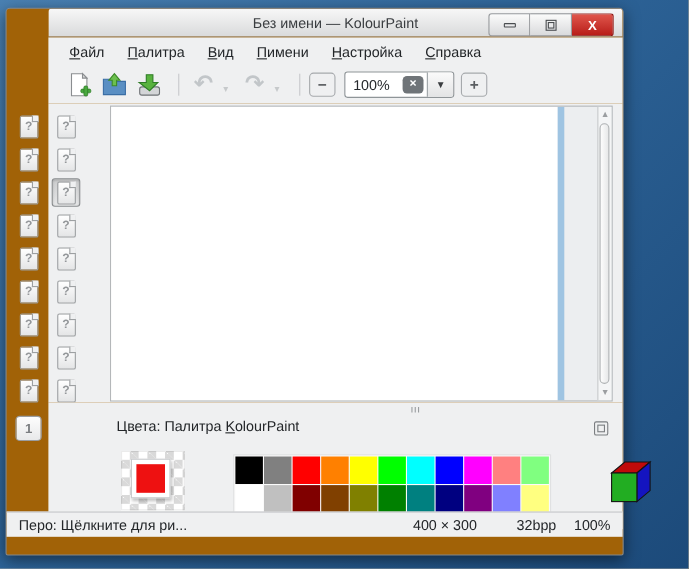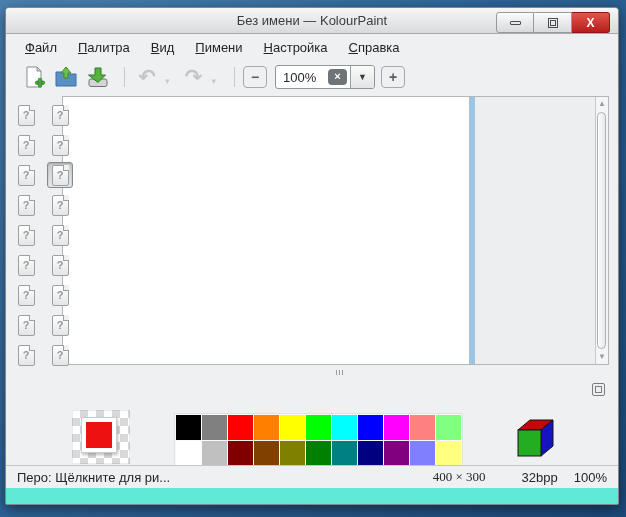--- a/index.html
+++ b/index.html
@@ -7,24 +7,25 @@
   body {
     font-family:"Liberation Sans","DejaVu Sans",sans-serif;
     font-size:13px; color:#232629;
     background:linear-gradient(135deg,#4a81b3 0%, #2d6397 45%, #1c4a7a 100%);
     position:relative;
   }
   .u { text-decoration:underline; }
 
   
   .window {
-    position:absolute; left:5px; top:7px; width:614px; height:498px;
-    background:#5eead4; border:1px solid #83878a;
+    position:absolute; left:5px; top:7px; width:562px; height:498px;
+    background:#a16207; border:1px solid #83878a;
     border-radius:4px 4px 2px 2px;
     box-shadow:0 4px 14px rgba(0,0,0,.5);
+    padding-left:38px;
   }
 
   
   .titlebar {
     position:relative; height:26px;
     background:linear-gradient(#f7f7f7,#d9dadb);
     border-bottom:1px solid #a9acae;
     border-radius:3px 3px 0 0;
     display:flex; align-items:center; justify-content:center;
   }
@@ -157,21 +158,21 @@
   .pcell { width:25px; height:25px; }
   .cubewrap { position:absolute; left:507px; top:46px; }
 
   
   .statusbar {
     position:absolute; left:0; right:0; bottom:16px; height:23px;
     border-top:1px solid #c4c6c8; background:#eff0f1;
     display:flex; align-items:center; padding:0 11px;
   }
   .status-msg { flex:1; }
-  .status-dim { margin-right:36px;font-family:Liberation Serif, serif; }
+  .status-dim { margin-right:36px; }
   .status-depth { margin-right:16px; }
 </style>
 </head>
 <body>
 
 <div class="window">
 
   <div class="titlebar">
     <span class="title-text">Без имени — KolourPaint</span>
     <div class="winbtns">
@@ -313,20 +314,21 @@
   <div class="optbtn">
     <span>1</span>
   </div>
 
   <div class="colorbar">
     <div class="grip">
         <span></span>
         <span></span>
         <span></span>
       </div>
+    <div class="colors-label"><span>Цвета: Палитра </span><span class="u">K</span><span>olourPaint</span></div>
     <div class="floatbtn"></div>
 
     <div class="dualswatch">
       <div class="fgswatch">
         <div class="fill" id="fg-fill" style="background: rgb(238, 17, 17);"></div>
       </div>
     </div>
 
     <div class="palette" id="palette-grid">
         <div class="pcell" style="background: rgb(0, 0, 0);"></div>

